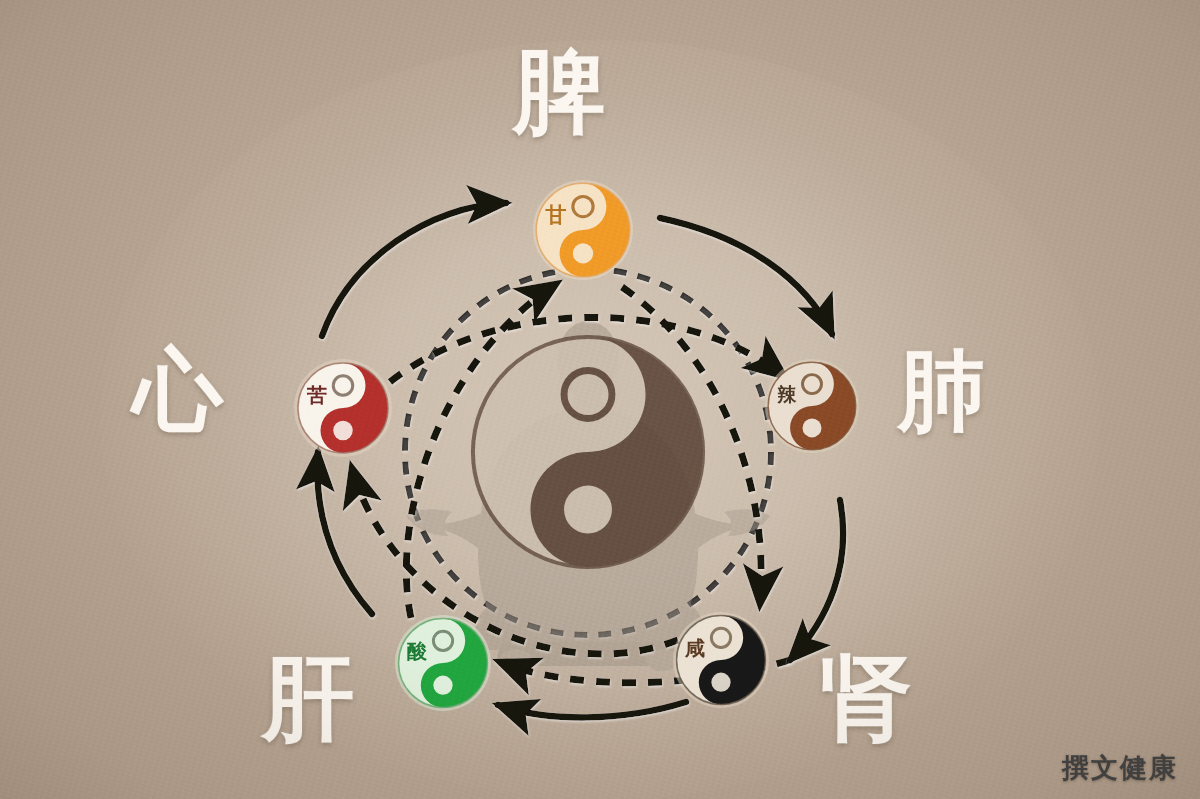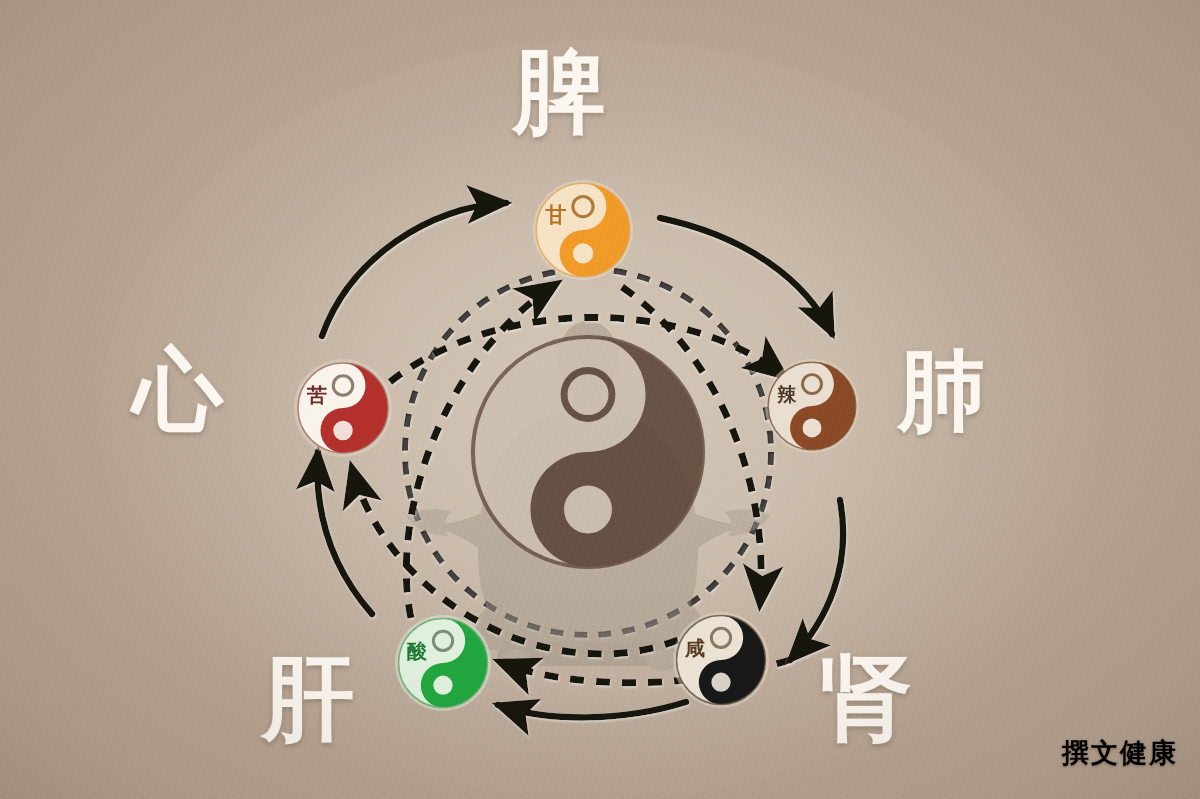--- a/index.html
+++ b/index.html
@@ -56,22 +56,22 @@
   #organ-heart {left:133px;top:346px;font-size:90px;}
   #organ-lung  {left:898px;top:348px;font-size:88px;}
   #organ-liver {left:262px;top:653px;font-size:92px;}
   #organ-kidney{left:820px;top:652px;font-size:92px;}
 
   
   #diagram{position:absolute;left:0;top:0;width:1200px;height:799px;}
 
   
   #watermark{
-    position:absolute;right:22px;bottom:28px;
-    color:#000000;
+    position:absolute;right:22px;bottom:13px;
+    color:#404040;
     font-family:"Liberation Sans","DejaVu Sans",sans-serif;
     font-weight:700;font-size:27px;letter-spacing:2px;
     text-shadow:0 1px 3px rgba(70,52,34,0.45);
     user-select:none;
   }
 </style>
 </head>
 <body>
 
 <div id="stage">

